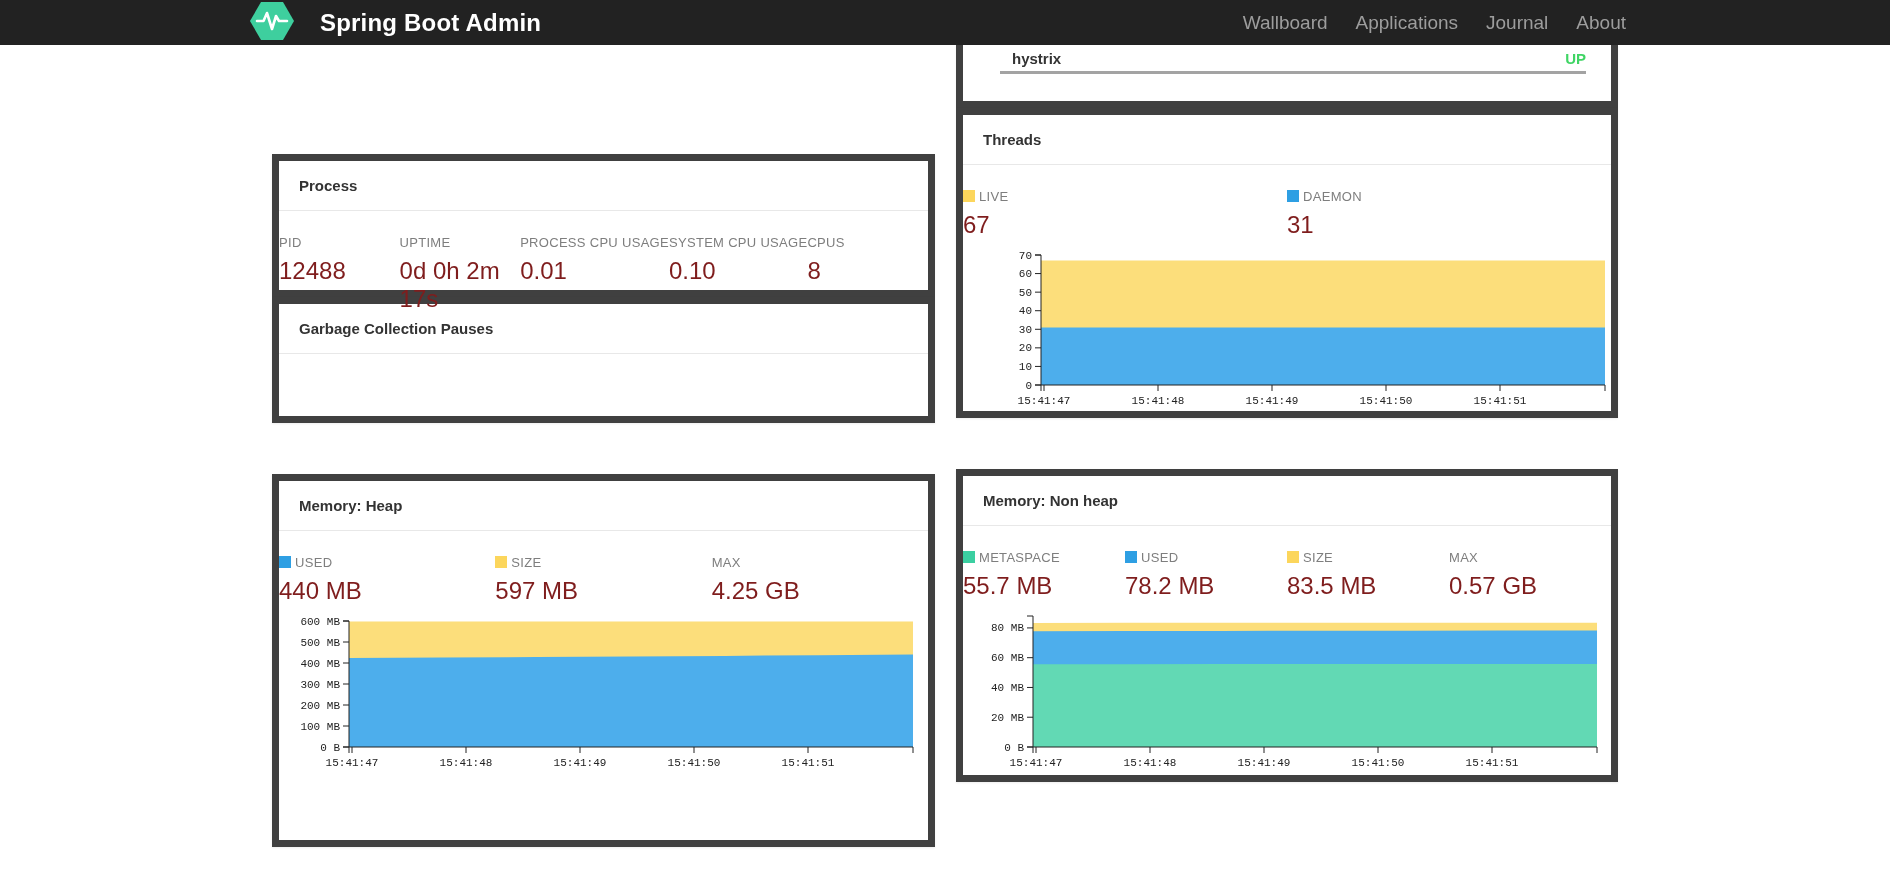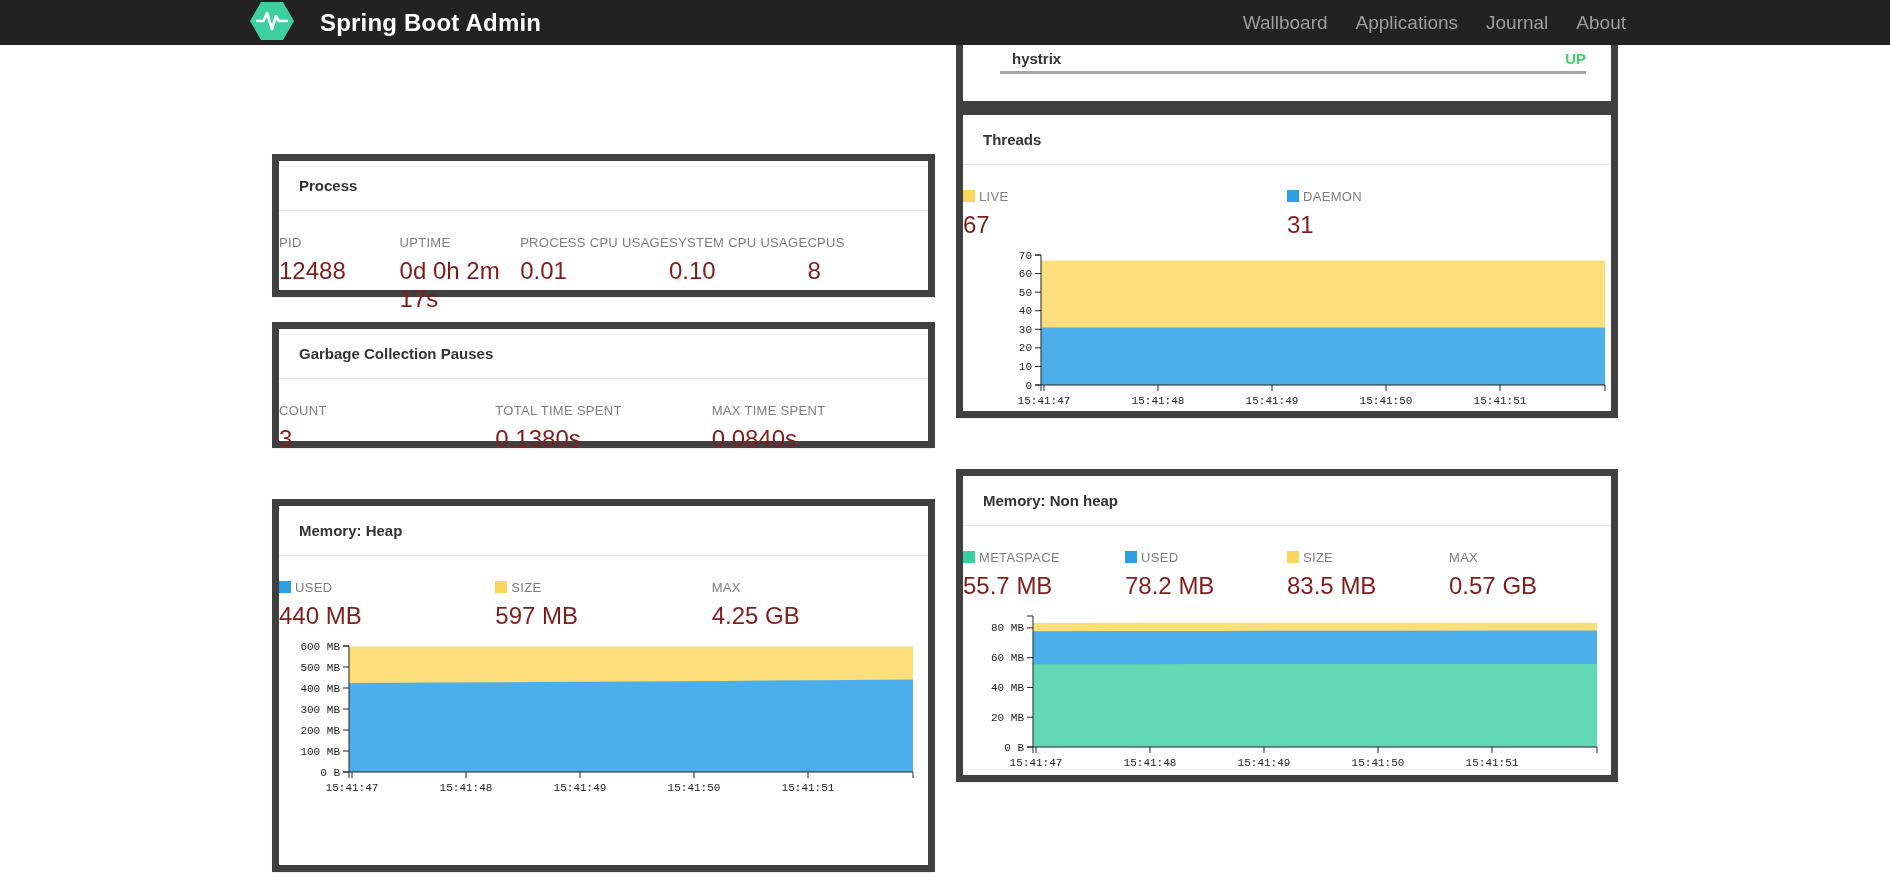--- a/index.html
+++ b/index.html
@@ -22,21 +22,21 @@
   .card-header { height:50px; display:flex; align-items:center; padding:0 20px; border-bottom:1px solid #e8e8e8; }
   .card-title { font-size:15px; font-weight:bold; color:#333; }
 
   
   .card-health { height:63px; overflow:hidden; border-top:none; }
   .health-row { margin:0 25px 0 37px; height:29px; display:flex; align-items:center; justify-content:space-between; border-bottom:3px solid #a3a3a3; padding-left:12px; }
   .health-name { font-size:15px; font-weight:bold; color:#333; }
   .health-status { font-size:15px; font-weight:bold; }
 
   .card-process { height:143px; }
-  .card-gc { height:126px; margin-top:25px; }
+  .card-gc { height:126px; }
   .card-heap { height:373px; margin-top:51px; }
   .card-threads { height:310px; }
   .card-nonheap { height:313px; margin-top:51px; }
 
   
   .stats { display:flex; margin-top:24px; }
   .stat { flex:1; text-align:left; }
   .stat-label { font-size:13px; color:#7e7e7e; letter-spacing:0.3px; white-space:nowrap; }
   .stat-value { font-size:24px; color:#7f1d1d; margin-top:7px; }
   .swatch { display:inline-block; width:12px; height:12px; margin-right:4px; vertical-align:-1px; }
@@ -97,34 +97,20 @@
         <div class="stat">
           <div class="stat-label">CPUS</div>
           <div class="stat-value">8</div>
         </div>
       </div>
     </div>
 
     <div class="card card-gc">
       <div class="card-header">
         <span class="card-title">Garbage Collection Pauses</span>
-      </div>
-      <div class="stats">
-        <div class="stat">
-          <div class="stat-label">COUNT</div>
-          <div class="stat-value">3</div>
-        </div>
-        <div class="stat">
-          <div class="stat-label">TOTAL TIME SPENT</div>
-          <div class="stat-value">0.1380s</div>
-        </div>
-        <div class="stat">
-          <div class="stat-label">MAX TIME SPENT</div>
-          <div class="stat-value">0.0840s</div>
-        </div>
       </div>
     </div>
 
     <div class="card card-heap">
       <div class="card-header">
         <span class="card-title">Memory: Heap</span>
       </div>
       <div class="stats">
         <div class="stat">
           <div class="stat-label"><span class="swatch" style="background: rgb(46, 159, 227);"></span><span>USED</span></div>

